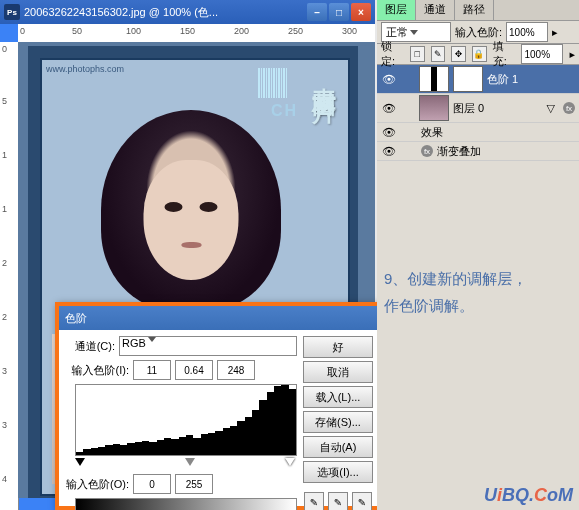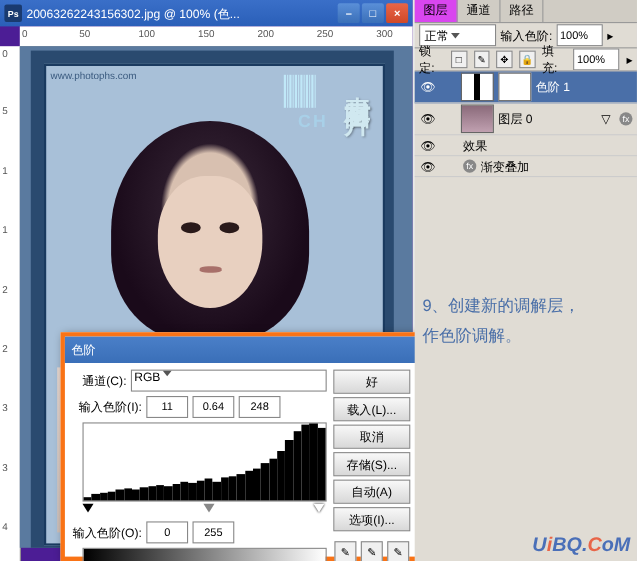--- a/index.html
+++ b/index.html
@@ -1,16 +1,16 @@
 <!DOCTYPE html>
 <html><head>
 <meta charset="utf-8">
 <style>
 body{margin:0;font-family:"Microsoft YaHei","SimSun",sans-serif;font-size:11px;background:#e8e8e8;width:579px;height:510px;overflow:hidden;position:relative}
-.main-window{position:absolute;left:0;top:0;width:375px;height:510px;background:#4c1d95}
+.main-window{position:absolute;left:0;top:0;width:375px;height:510px;background:#3b82f6}
 .titlebar{height:24px;background:linear-gradient(#3a6fc8,#2a5fb8);display:flex;align-items:center;padding:0 4px;color:#fff;font-size:11px}
 .ps-icon{width:16px;height:16px;background:#1a3a6f;border-radius:2px;margin-right:4px;display:flex;align-items:center;justify-content:center;font-size:8px;font-weight:bold}
 .title-text{flex:1;white-space:nowrap;overflow:hidden}
 .win-controls{display:flex;gap:2px}
 .win-btn{width:20px;height:18px;display:flex;align-items:center;justify-content:center;font-size:10px;font-weight:bold;border-radius:2px}
 .win-min{background:linear-gradient(#5a8fd8,#3a6fb8)}
 .win-max{background:linear-gradient(#5a8fd8,#3a6fb8)}
 .win-close{background:linear-gradient(#e86548,#d04828);color:#fff}
 .ruler-h{height:18px;background:#fff;position:relative;margin-left:18px;border-bottom:1px solid #888}
 .ruler-h span{position:absolute;font-size:9px;color:#555;top:2px}
@@ -49,21 +49,21 @@
 .slider-handle.black{border-top:8px solid #000;left:0}
 .slider-handle.gray{border-top:8px solid #888;left:50%}
 .slider-handle.white{border-top:8px solid #fff;right:0;filter:drop-shadow(0 0 1px #000)}
 .gradient-bar{width:220px;height:12px;background:linear-gradient(to right,#000,#fff);margin-left:10px;margin-top:2px;border:1px solid #888}
 .dlg-btn{height:20px;border:1px solid #888;background:linear-gradient(#f8f8f8,#d8d8d8);font-size:11px;display:flex;align-items:center;justify-content:center;cursor:pointer}
 .eyedroppers{display:flex;gap:4px;margin-top:6px;justify-content:center}
 .eyedrop{width:18px;height:18px;border:1px solid #888;background:#f0f0f0;font-size:10px;display:flex;align-items:center;justify-content:center}
 .panels{position:absolute;left:377px;top:0;width:202px;height:510px;background:#e0dcd4}
 .panel-tabs{height:20px;display:flex;background:#d0ccc4;border-bottom:1px solid #999}
 .panel-tab{padding:2px 8px;font-size:11px;border-right:1px solid #999;cursor:pointer}
-.panel-tab.active{background:#d946ef}
+.panel-tab.active{background:#86efac}
 .panel-header{height:22px;display:flex;align-items:center;gap:4px;padding:0 4px;border-bottom:1px solid #999;font-size:11px}
 .panel-select{height:18px;border:1px solid #888;background:#fff;padding:0 4px;font-size:11px;display:flex;align-items:center;flex:1;max-width:60px}
 .lock-row{height:20px;display:flex;align-items:center;gap:6px;padding:0 4px;border-bottom:1px solid #999;font-size:11px}
 .lock-icon{width:14px;height:14px;border:1px solid #888;background:#f0f0f0;font-size:9px;display:flex;align-items:center;justify-content:center}
 .layer-row{height:28px;display:flex;align-items:center;gap:4px;padding:0 4px;border-bottom:1px solid #ccc;font-size:11px}
 .layer-row.sel{background:#4a6fa8;color:#fff}
 .eye-icon{width:16px;height:16px;display:flex;align-items:center;justify-content:center;font-size:11px}
 .layer-thumb{width:28px;height:24px;border:1px solid #666;background:#fff}
 .layer-thumb.hist{background:linear-gradient(to right,#fff 40%,#000 40%,#000 60%,#fff 60%)}
 .layer-thumb.photo{background:linear-gradient(#8a6a7a,#c0a0b0)}
@@ -210,22 +210,22 @@
       <div class="dlg-row" style="margin-top:6px">
         <span class="dlg-label" style="min-width:64px">输入色阶(O):</span>
         <input class="dlg-input" value="0" style="">
         <input class="dlg-input" value="255" style="">
       </div>
       <div class="gradient-bar"></div>
 
     </div>
     <div class="dlg-right">
       <div class="dlg-btn">好</div>
+      <div class="dlg-btn">取消</div>
       <div class="dlg-btn">载入(L)...</div>
-      <div class="dlg-btn">取消</div>
       <div class="dlg-btn">存储(S)...</div>
       <div class="dlg-btn">自动(A)</div>
       <div class="dlg-btn">选项(I)...</div>
       <div class="eyedroppers">
         <div class="eyedrop">✎</div>
         <div class="eyedrop">✎</div>
         <div class="eyedrop">✎</div>
       </div>
 
     </div>

